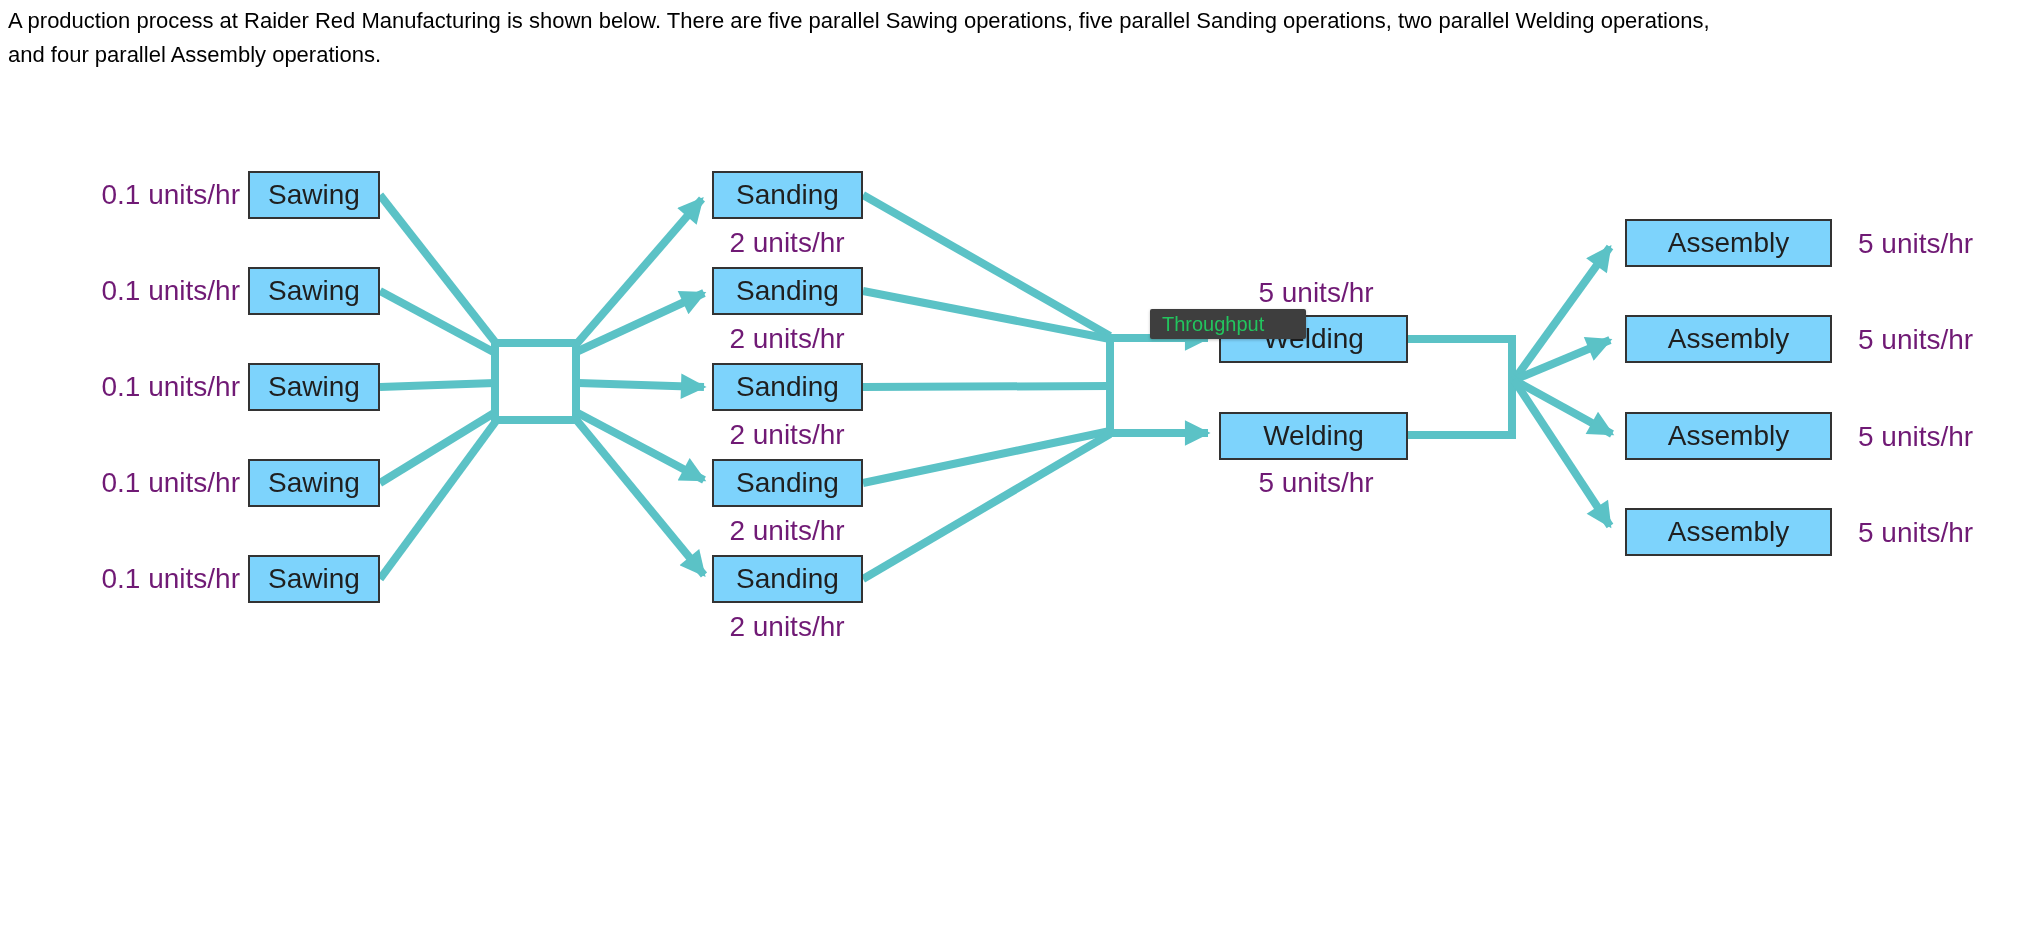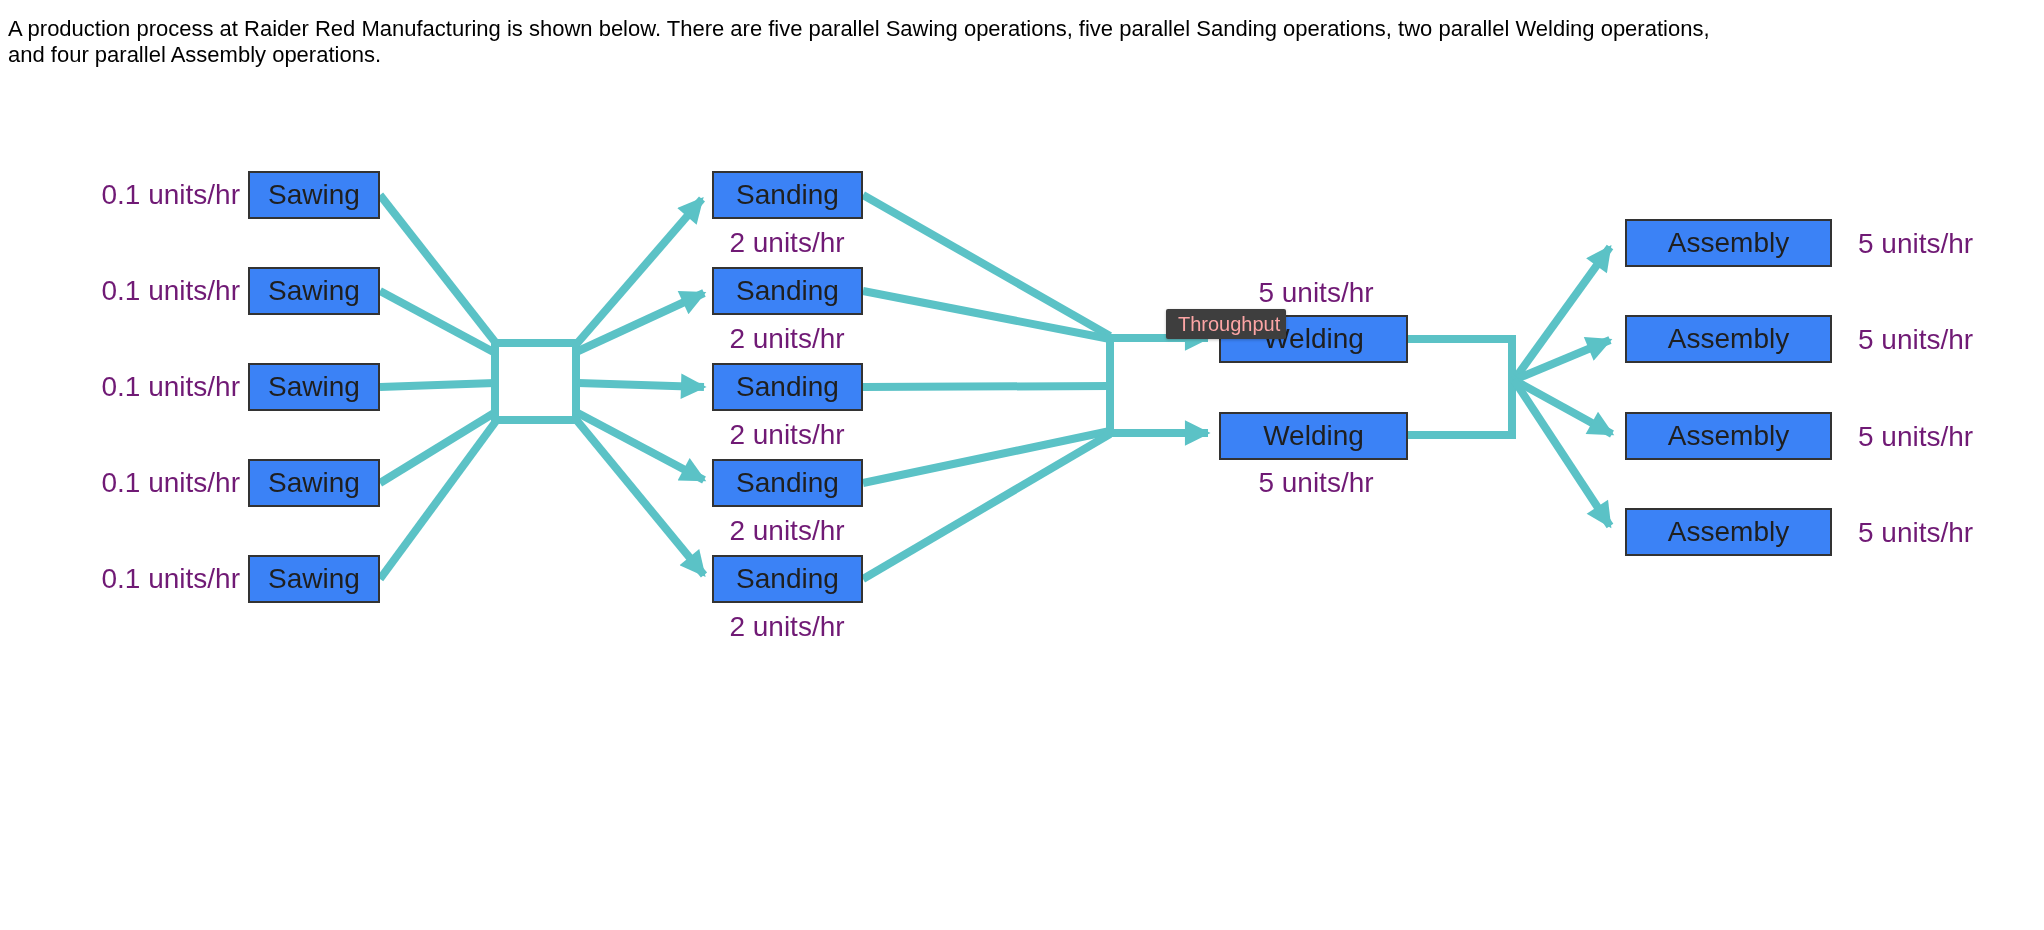--- a/index.html
+++ b/index.html
@@ -5,47 +5,47 @@
   * { margin:0; padding:0; box-sizing:border-box; }
   html,body { width:2044px; height:930px; background:#ffffff; overflow:hidden;
               font-family:"Liberation Sans", sans-serif; }
   .page { position:relative; width:2044px; height:930px; }
 
   
   .q-line { position:absolute; left:8px; white-space:nowrap; font-size:22px;
             line-height:28px; color:#000; }
 
   
-  .op-box { position:absolute; height:48px; background:#3b82f6; border:2px solid #333333;
+  .op-box { position:absolute; height:48px; background:#7dd3fc; border:2px solid #333333;
             display:flex; align-items:center; justify-content:center;
             font-size:28px; color:#1f1f1f; z-index:2; }
   .rate-label { position:absolute; font-size:28px; color:#701a75; z-index:2;
                 height:34px; line-height:34px; white-space:nowrap; }
   .flow-svg { position:absolute; left:0; top:0; z-index:1; }
 
-  .tooltip { position:absolute; left:1150px; top:309px; width:120px; height:30px;
-             background:#3e3e3e; color:#fca5a5; font-size:20px; line-height:30px;
+  .tooltip { position:absolute; left:1150px; top:309px; width:156px; height:30px;
+             background:#3e3e3e; color:#22c55e; font-size:20px; line-height:30px;
              padding-left:12px; border-radius:2px; z-index:5;
-             box-shadow:0 1px 3px rgba(0,0,0,0.25); white-space:nowrap;margin-left:16px; }
+             box-shadow:0 1px 3px rgba(0,0,0,0.25); white-space:nowrap; }
 
   
   .options { position:absolute; left:20px; top:680px; z-index:2; }
   .option  { display:flex; align-items:center; height:24px; margin-bottom:20px;
              cursor:pointer; }
   .radio   { width:20px; height:20px; border:1px solid #b6b6b6; border-radius:50%;
              background:radial-gradient(circle at 50% 35%, #ffffff 0%, #ffffff 55%, #ededed 100%);
              box-shadow:inset 0 1px 2px rgba(0,0,0,0.08); margin-left:1px; flex:0 0 auto; }
   .option-text { margin-left:15px; font-size:22px; color:#000; line-height:24px; }
 </style>
 </head>
 <body>
 
 <div class="page">
 
-  <div class="q-line" style="top:15px">A production process at Raider Red Manufacturing is shown below. There are five parallel Sawing operations, five parallel Sanding operations, two parallel Welding operations,</div>
+  <div class="q-line" style="top:7px">A production process at Raider Red Manufacturing is shown below. There are five parallel Sawing operations, five parallel Sanding operations, two parallel Welding operations,</div>
   <div class="q-line" style="top:41px">and four parallel Assembly operations.</div>
 
   <svg class="flow-svg" width="2044" height="930" viewBox="0 0 2044 930">
     <defs>
       <marker id="arrow" viewBox="0 0 10 10" refX="9" refY="5" markerWidth="3.6" markerHeight="3.2" orient="auto-start-reverse">
         <path d="M0,0 L10,5 L0,10 z" fill="#5bc2c6"></path>
       </marker>
     </defs>
     <g stroke="#5bc2c6" stroke-width="8" fill="none">
       <g>

